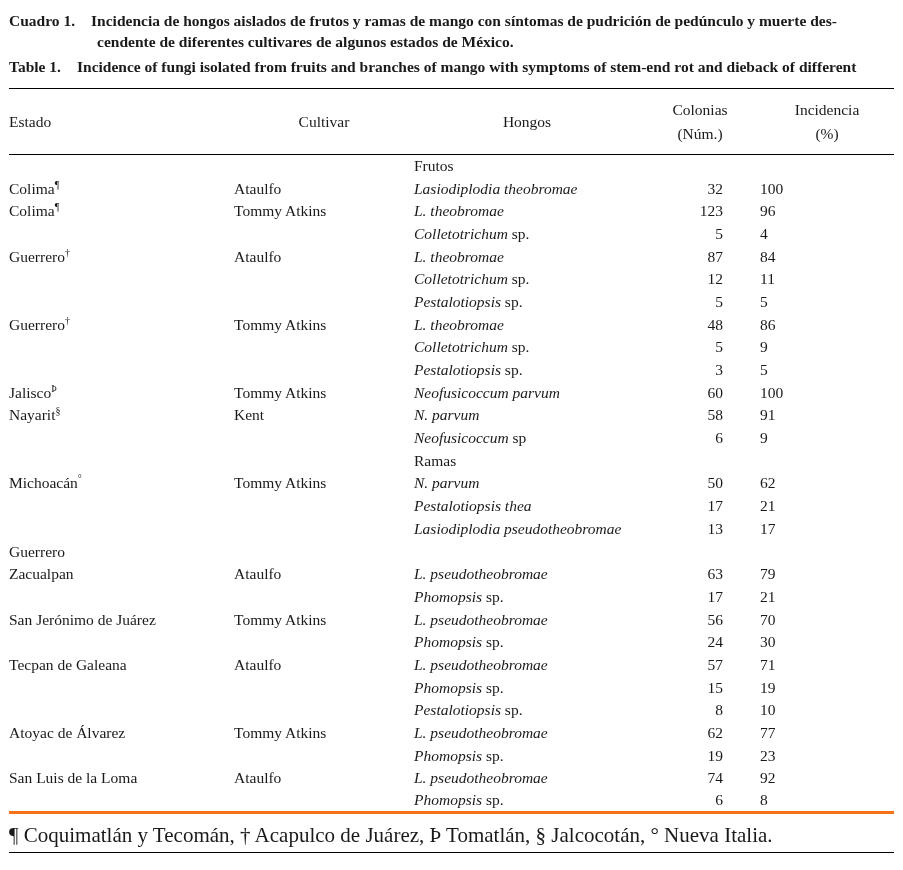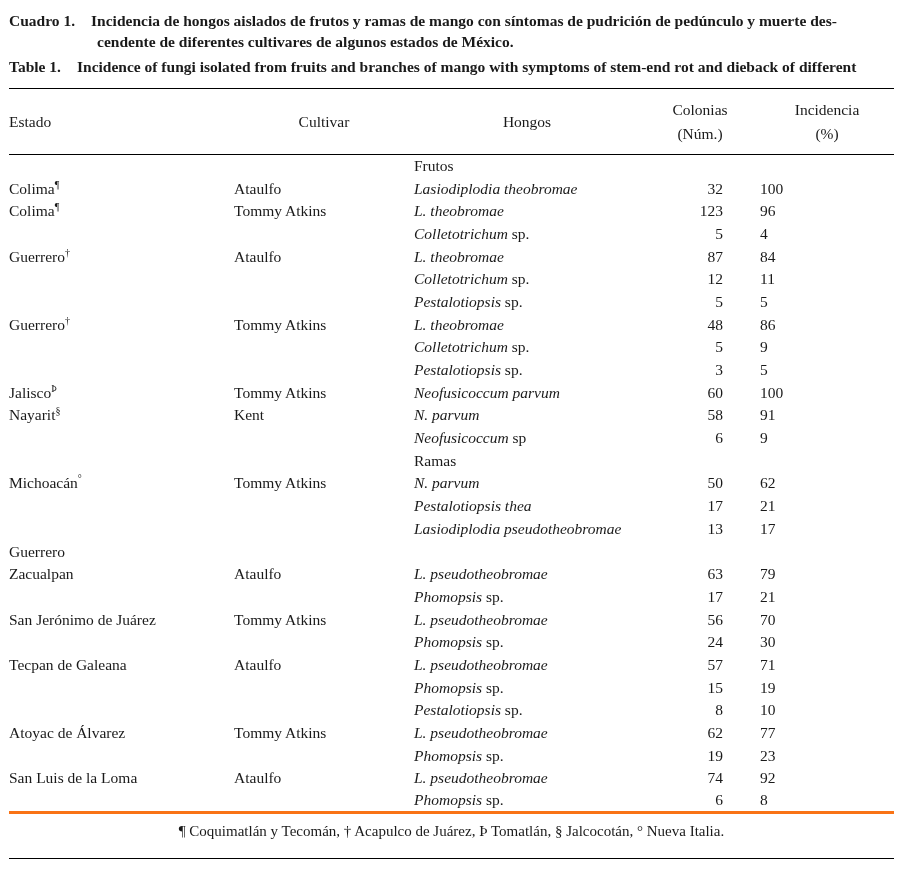--- a/index.html
+++ b/index.html
@@ -50,24 +50,23 @@
     vertical-align: middle;
     white-space: nowrap;
     overflow: visible;
   }
   .section-cell { text-align: left; }
   .cell-colonias { text-align: right; padding-right: 37px; }
   .cell-incidencia { padding-right: 40px; }
   sup { font-size: 10px; line-height: 0; }
 
   .footnote {
-    font-size: 15px;
-    padding: 9px 0 18px 0;
+    font-size: 21px;
+    padding: 9px 0 4px 0;
     border-bottom: 1.5px solid #000;
-    text-align: center;
   }
 </style>
 </head>
 <body>
 
 <div class="page">
 
   <div class="caption">
     <span class="cap-label">Cuadro 1.</span><span>Incidencia de hongos aislados de frutos y ramas de mango con síntomas de pudrición de pedúnculo y muerte des-</span><br>
     <span>cendente de diferentes cultivares de algunos estados de México.</span>

